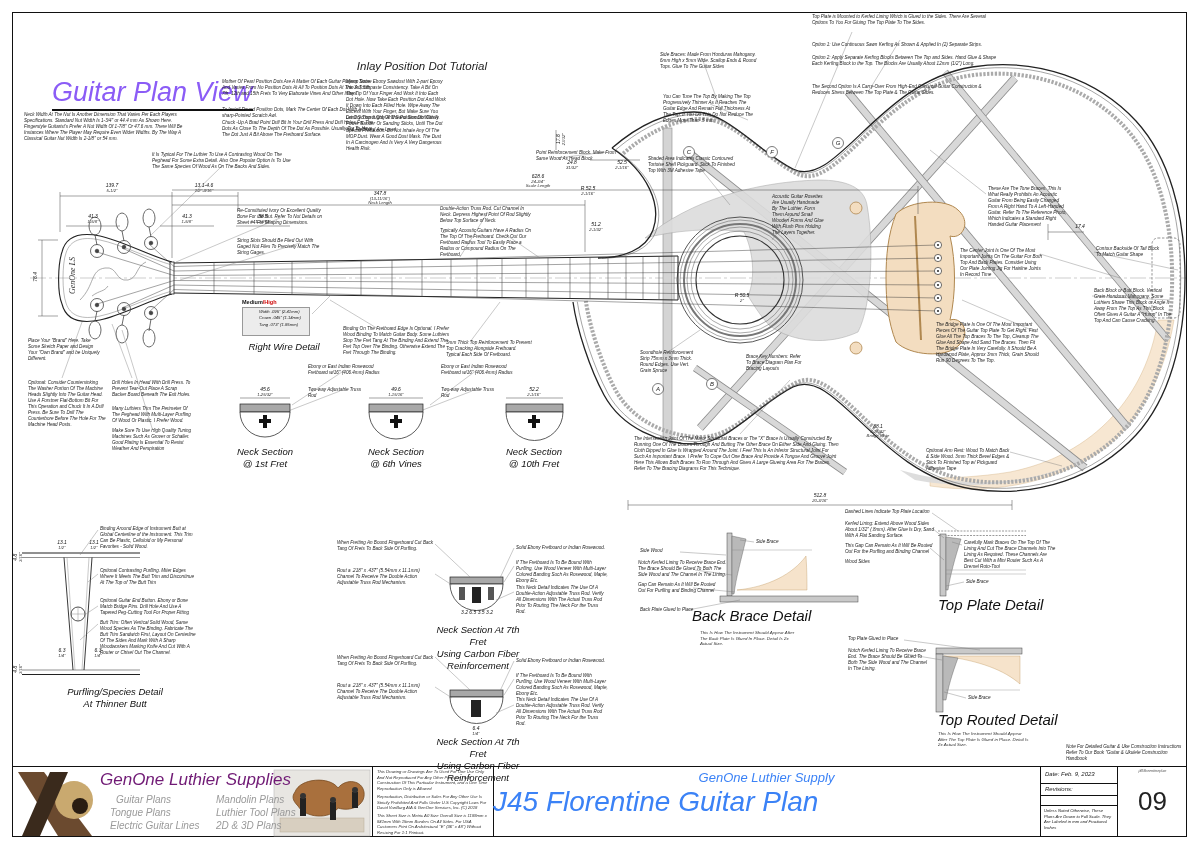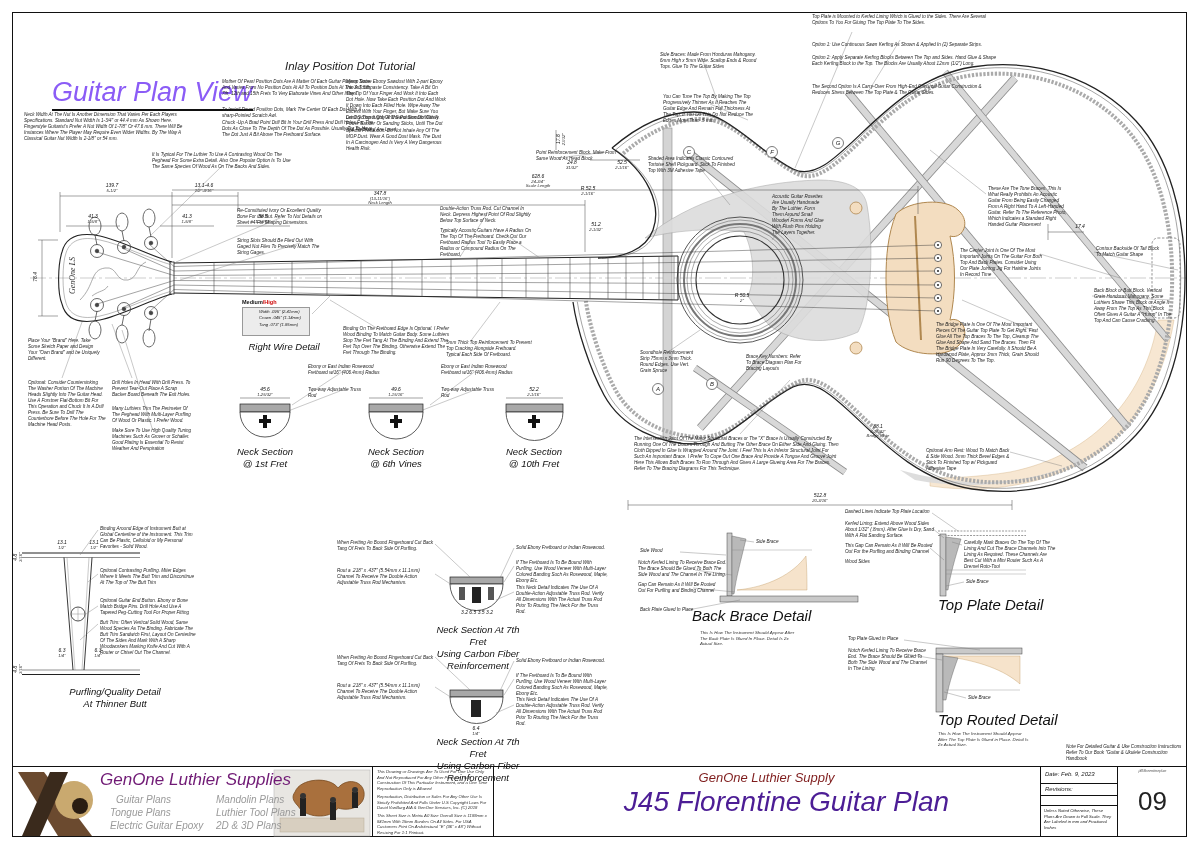--- a/index.html
+++ b/index.html
@@ -25,22 +25,22 @@
   .fwhead .hi{color:#c00;}
   .fwrows{position:absolute;left:259px;top:309px;font:italic 4.2px/1.5 "Liberation Sans",sans-serif;color:#222;}
   .fwrows span{display:block;}
   
   .tbv{position:absolute;top:766px;height:71px;width:0;border-left:1.2px solid #111;}
   .tbh{position:absolute;border-top:.9px solid #111;}
   .tbt{position:absolute;color:#222;}
   .company{font:italic 17px "Liberation Sans",sans-serif;color:#701a75;}
   .plist{font:italic 10px/1.3 "Liberation Sans",sans-serif;color:#9a9a9a;}
   .legal{font:italic 4.2px/1.35 "Liberation Sans",sans-serif;color:#333;width:112px;}
-  .brand{font:italic 13px "Liberation Sans",sans-serif;color:#7f1d1d;text-align:center;width:547px;}
-  .mtitle{font:italic 28px "Liberation Sans",sans-serif;color:#4c1d95;text-align:center;width:547px;padding-left:20px;}
+  .brand{font:italic 13px "Liberation Sans",sans-serif;color:#3b82f6;text-align:center;width:547px;}
+  .mtitle{font:italic 28px "Liberation Sans",sans-serif;color:#3b82f6;width:547px;}
   .cell6{font:italic 6px "Liberation Sans",sans-serif;color:#222;}
   .cell4{font:italic 4.2px/1.35 "Liberation Sans",sans-serif;color:#222;}
   .sheetno{font:26px "Liberation Sans",sans-serif;color:#222;text-align:center;width:69px;}
   .fileno{font:italic 3.8px "Liberation Sans",sans-serif;color:#555;text-align:center;width:69px;}
   .hsbrand{position:absolute;font:italic 8px "Liberation Serif",serif;color:#333;width:60px;text-align:center;
            transform:rotate(-90deg);}
 </style>
 </head>
 <body>
 
@@ -386,21 +386,21 @@
         <rect x="352" y="792" width="6" height="16" fill="#222"></rect>
       <circle cx="303" cy="796" r="3" fill="#333"></circle>
         <circle cx="333" cy="800" r="3" fill="#333"></circle>
         <circle cx="355" cy="790" r="3" fill="#333"></circle>
     </g>
   </svg>
 
   <div class="title">Guitar Plan View</div>
   <div class="n" style="left:24px;top:112px;width:170px">Neck Width At The Nut Is Another Dimension That Varies Per Each Players Specifications. Standard Nut Width Is 1-3/4" or 44.4 mm As Shown Here. Fingerstyle Guitarist's Prefer A Nut Width Of 1-7/8" Or 47.6 mm. There Will Be Instances Where The Player May Require Even Wider Widths. By The Way A Classical Guitar Nut Width Is 2-1/8" or 54 mm.</div>
 
-  <div class="h2" style="left:285px;top:60px;width:190px;text-align:left">Inlay Position Dot Tutorial</div>
+  <div class="h2" style="left:297px;top:60px;width:190px;text-align:right">Inlay Position Dot Tutorial</div>
   <div class="n" style="left:222px;top:79px;width:152px">Mother Of Pearl Position Dots Are A Matter Of Each Guitar Players Taste. And Varies From No Position Dots At All To Position Dots At The 3rd, 5th, 7th, 12th and 15th Frets To Very Elaborate Vines And Other Inlays.</div>
   <div class="n" style="left:222px;top:107px;width:152px">To Install Round Position Dots, Mark The Center Of Each Dot With A sharp-Pointed Scratch Awl.</div>
   <div class="n" style="left:222px;top:120px;width:152px">Chuck -Up A Brad Point Drill Bit In Your Drill Press And Drill Holes For The Dots As Close To The Depth Of The Dot As Possible. Usually Try To Have The Dot Just A Bit Above The Fretboard Surface.</div>
   <div class="n" style="left:346px;top:79px;width:100px">Mixup Some Ebony Sawdust With 2-part Epoxy Into A Toothpaste Consistency. Take A Bit On The Tip Of Your Finger And Work It Into Each Dot Hole. Now Take Each Position Dot And Work It Down Into Each Filled Hole. Wipe Away The Excess With Your Finger, But Make Sure You Don't Scoop It Out Of The Position Dot Cavity.</div>
   <div class="n" style="left:346px;top:115px;width:100px">Let Dry Thoroughly And Sand Smooth With A Power Sander Or Sanding Sticks, Until The Dot And Fretboard Are Level</div>
   <div class="n" style="left:346px;top:128px;width:100px">Special Precaution: Do Not Inhale Any Of The MOP Dust. Wear A Good Dust Mask. The Dust In A Carcinogen And Is Very A Very Dangerous Health Risk.</div>
 
   <div class="n" style="left:812px;top:14px;width:185px">Top Plate is Mounted to Kerfed Lining Which is Glued to the Sides. There Are Several Options To You For Gluing The Top Plate To The Sides.</div>
   <div class="n" style="left:812px;top:42px;width:185px">Option 1: Use Continuous Sawn Kerfing As Shown &amp; Applied In (2) Separate Strips.</div>
   <div class="n" style="left:812px;top:55px;width:185px">Option 2: Apply Separate Kerfing Blocks Between The Top and Sides. Hand Glue &amp; Shape Each Kerfing Block to the Top. The Blocks Are Usually About 12mm (1/2") Long.</div>
@@ -592,21 +592,21 @@
     </div>
   <div class="d" style="left:80px;top:648px;width:36px">
       <span>6.3</span>
       <span class="in">1/4"</span>
     </div>
   <div class="n" style="left:100px;top:526px;width:96px">Binding Around Edge of Instrument Butt at Global Centerline of the Instrument. This Trim Can Be Plastic, Celluloid or My Personal Favorites - Solid Wood.</div>
   <div class="n" style="left:100px;top:568px;width:96px">Optional Contrasting Purfling. Miter Edges Where It Meets The Butt Trim and Discontinue At The Top of The Butt Trim</div>
   <div class="n" style="left:100px;top:598px;width:96px">Optional Guitar End Button. Ebony or Bone Match Bridge Pins. Drill Hole And Use A Tapered Peg-Cutting Tool For Proper Fitting</div>
   <div class="n" style="left:100px;top:620px;width:96px">Butt Trim: Often Vertical Solid Wood, Same Wood Species As The Binding. Fabricate The Butt Trim Sandwich First, Layout On Centerline Of The Sides And Mark With A Sharp Woodworkers Marking Knife And Cut With A Router or Chisel Out The Channel.</div>
   <div class="lab" style="left:50px;top:686px;width:130px">
-      <div>Purfling/Quality Detail</div>
+      <div>Purfling/Species Detail</div>
       <div>At Thinner Butt</div>
     </div>
 
   <div class="n" style="left:640px;top:548px;width:42px">Side Wood</div>
   <div class="n" style="left:638px;top:560px;width:92px">Notch Kerfed Lining To Receive Brace End. The Brace Should Be Glued To Both The Side Wood and The Channel In The Lining.</div>
   <div class="n" style="left:638px;top:582px;width:86px">Gap Can Remain As It Will Be Routed Out For Purfling and Binding Channel</div>
   <div class="n" style="left:640px;top:607px;width:70px">Back Plate Glued In Place</div>
   <div class="n" style="left:756px;top:539px;width:40px">Side Brace</div>
   <div class="big" style="left:692px;top:608px">Back Brace Detail</div>
   <div class="cap" style="left:700px;top:630px;width:98px">This Is How The Instrument Should Appear After The Back Plate Is Glued In Place. Detail Is 2x Actual Size.</div>
@@ -632,21 +632,21 @@
   <div class="tbv" style="left:493px"></div>
   <div class="tbv" style="left:1040px"></div>
   <div class="tbv" style="left:1117px"></div>
   <div class="tbh" style="left:1040px;top:783px;width:77px"></div>
   <div class="tbh" style="left:1040px;top:795px;width:77px"></div>
   <div class="tbh" style="left:1040px;top:805px;width:77px"></div>
 
   <div class="tbt company" style="left:100px;top:770px">GenOne Luthier Supplies</div>
   <div class="tbt plist" style="left:116px;top:793px">Guitar Plans</div>
   <div class="tbt plist" style="left:110px;top:806px">Tongue Plans</div>
-  <div class="tbt plist" style="left:110px;top:819px">Electric Guitar Epoxy</div>
+  <div class="tbt plist" style="left:110px;top:819px">Electric Guitar Lines</div>
   <div class="tbt plist" style="left:216px;top:793px">Mandolin Plans</div>
   <div class="tbt plist" style="left:216px;top:806px">Luthier Tool Plans</div>
   <div class="tbt plist" style="left:216px;top:819px">2D &amp; 3D Plans</div>
 
   <div class="tbt legal" style="left:377px;top:769px">This Drawing or Drawings Are To Used For One Use Only And Not Reproduced For Any Other Purpose Than Construction Of This Particular Instrument, and a One Time Reproduction Only is Allowed</div>
   <div class="tbt legal" style="left:377px;top:794px">Reproduction, Distribution or Sales For Any Other Use Is Strictly Prohibited And Falls Under U.S Copyright Laws For David VanBurg AIA &amp; GenOne Services, Inc. (C) 2018</div>
   <div class="tbt legal" style="left:377px;top:813px">This Sheet Size is Metric A0 Size Overall Size is 1188mm x 841mm With 15mm Borders On All Sides. For USA Customers Print On Architectural "E" (36" x 48") Without Resizing For 1:1 Printout.</div>
 
   <div class="tbt brand" style="left:493px;top:770px">GenOne Luthier Supply</div>
   <div class="tbt mtitle" style="left:493px;top:786px">J45 Florentine Guitar Plan</div>

